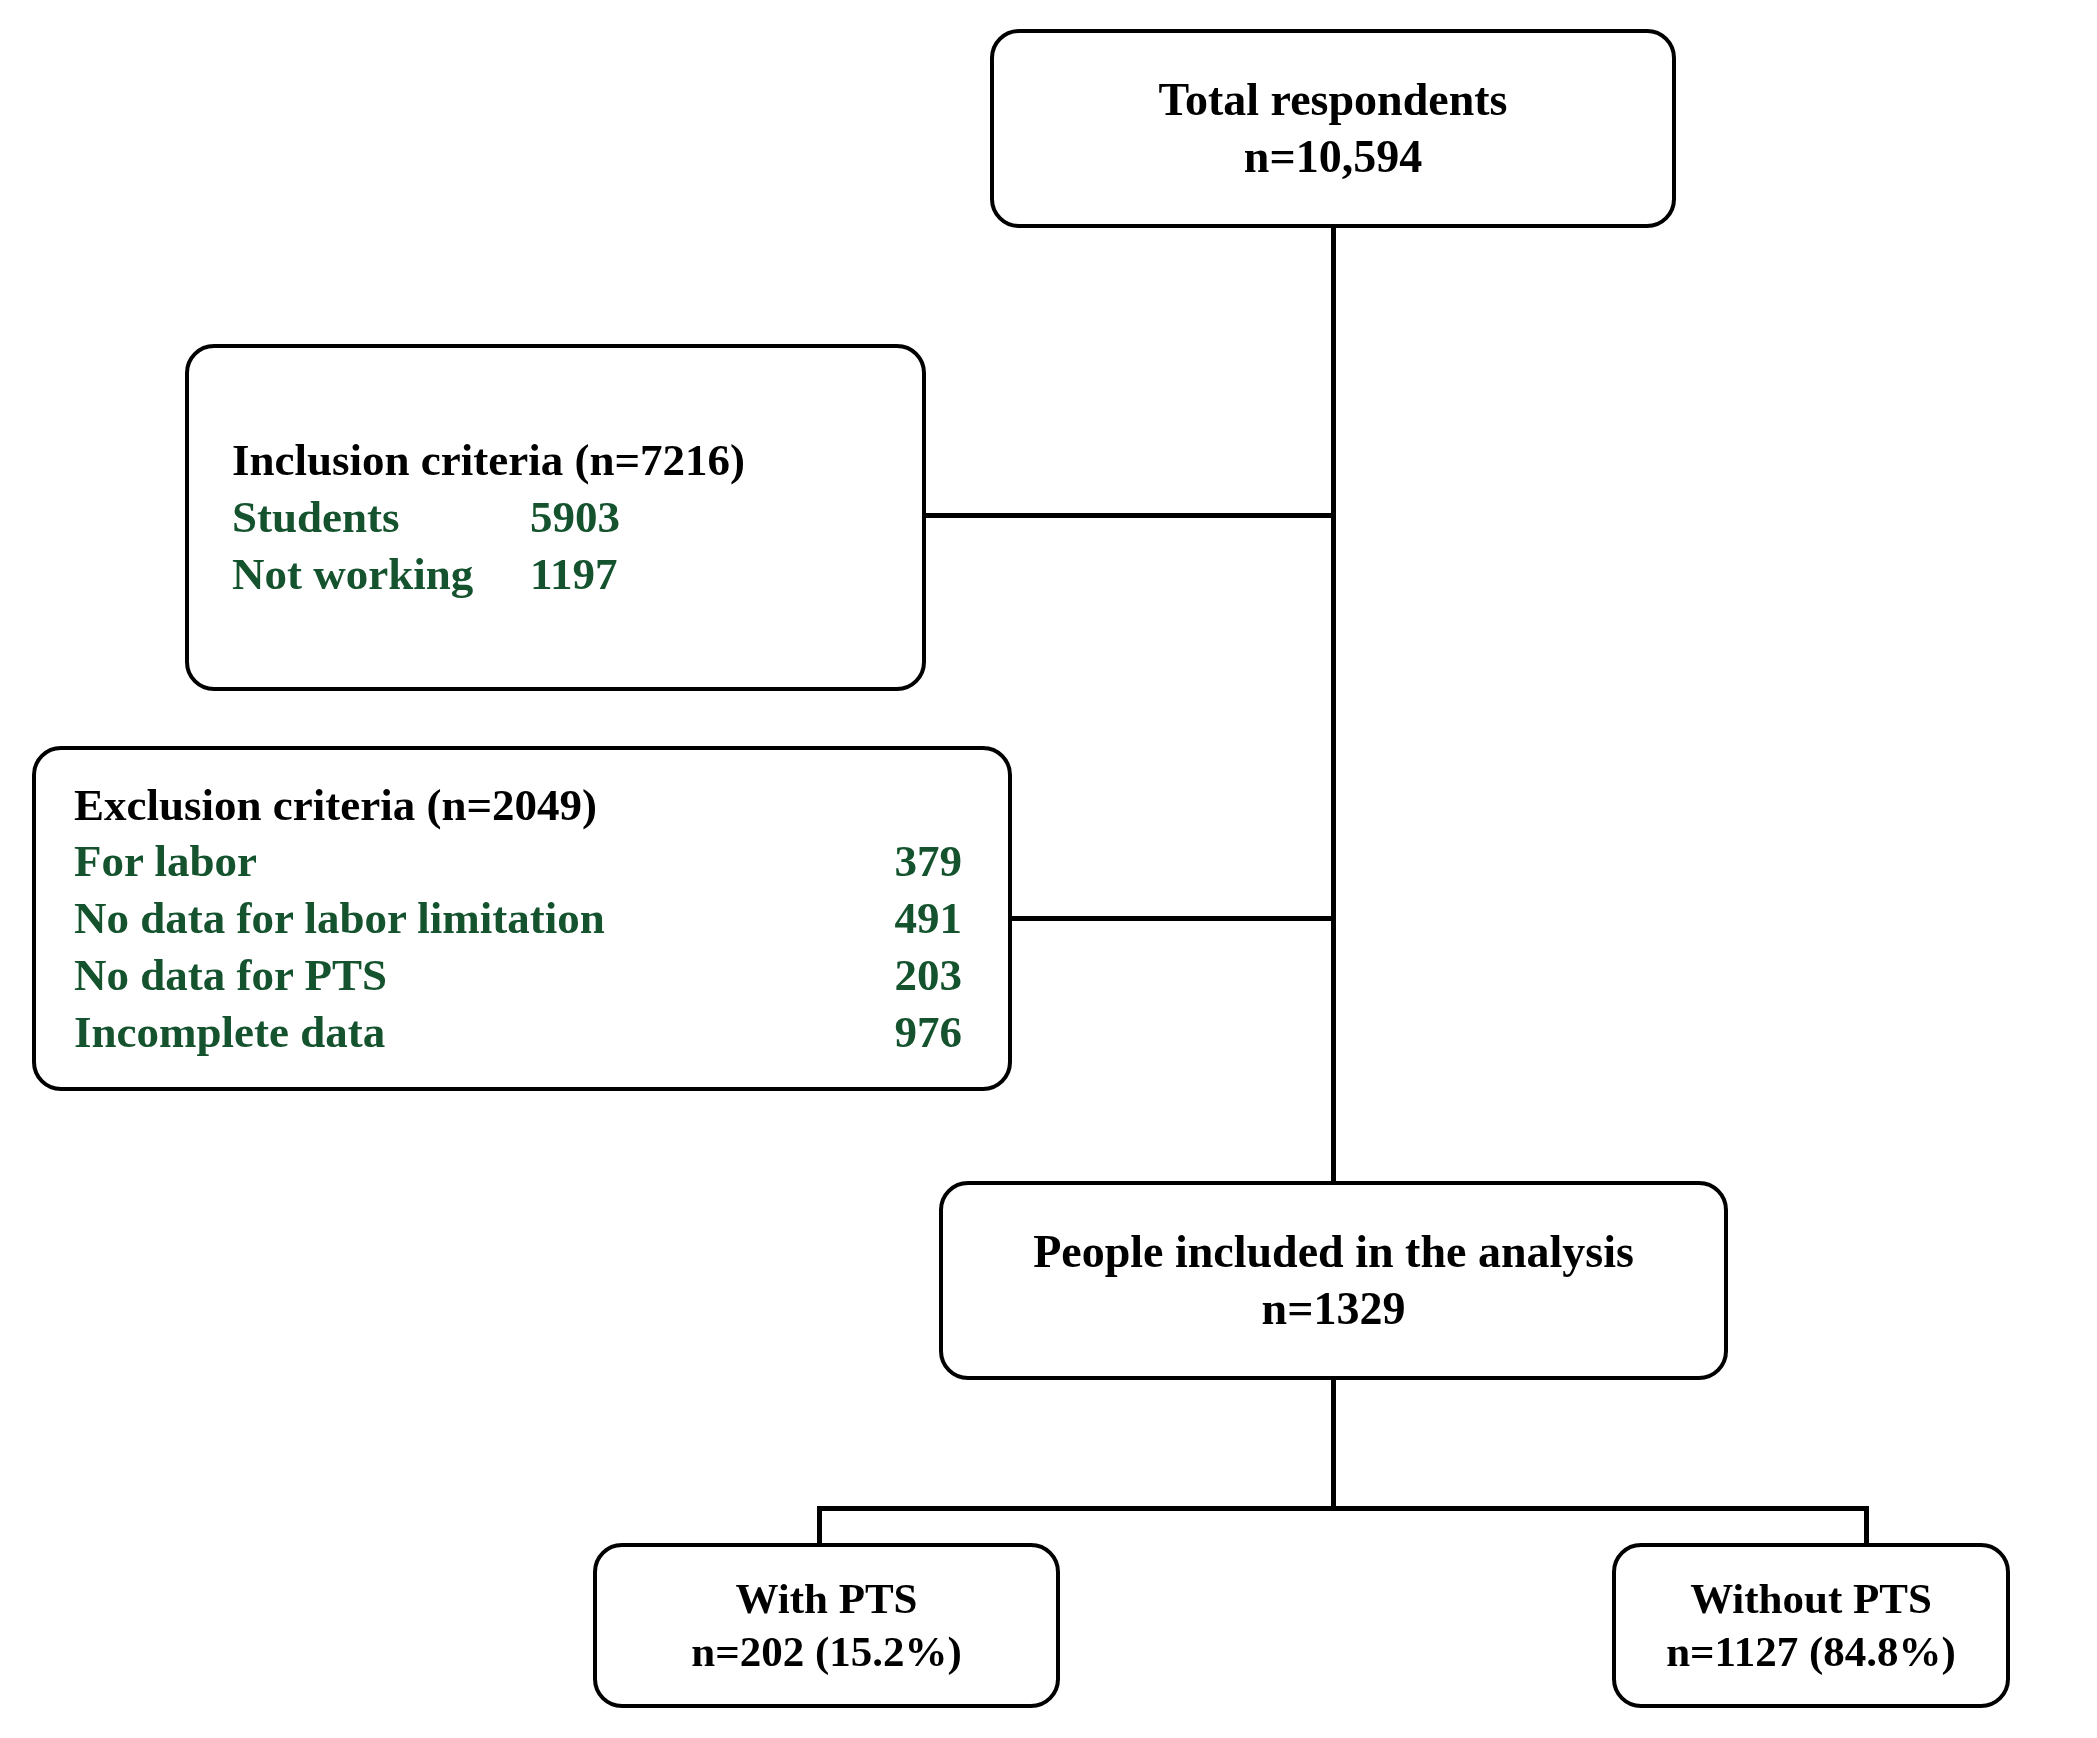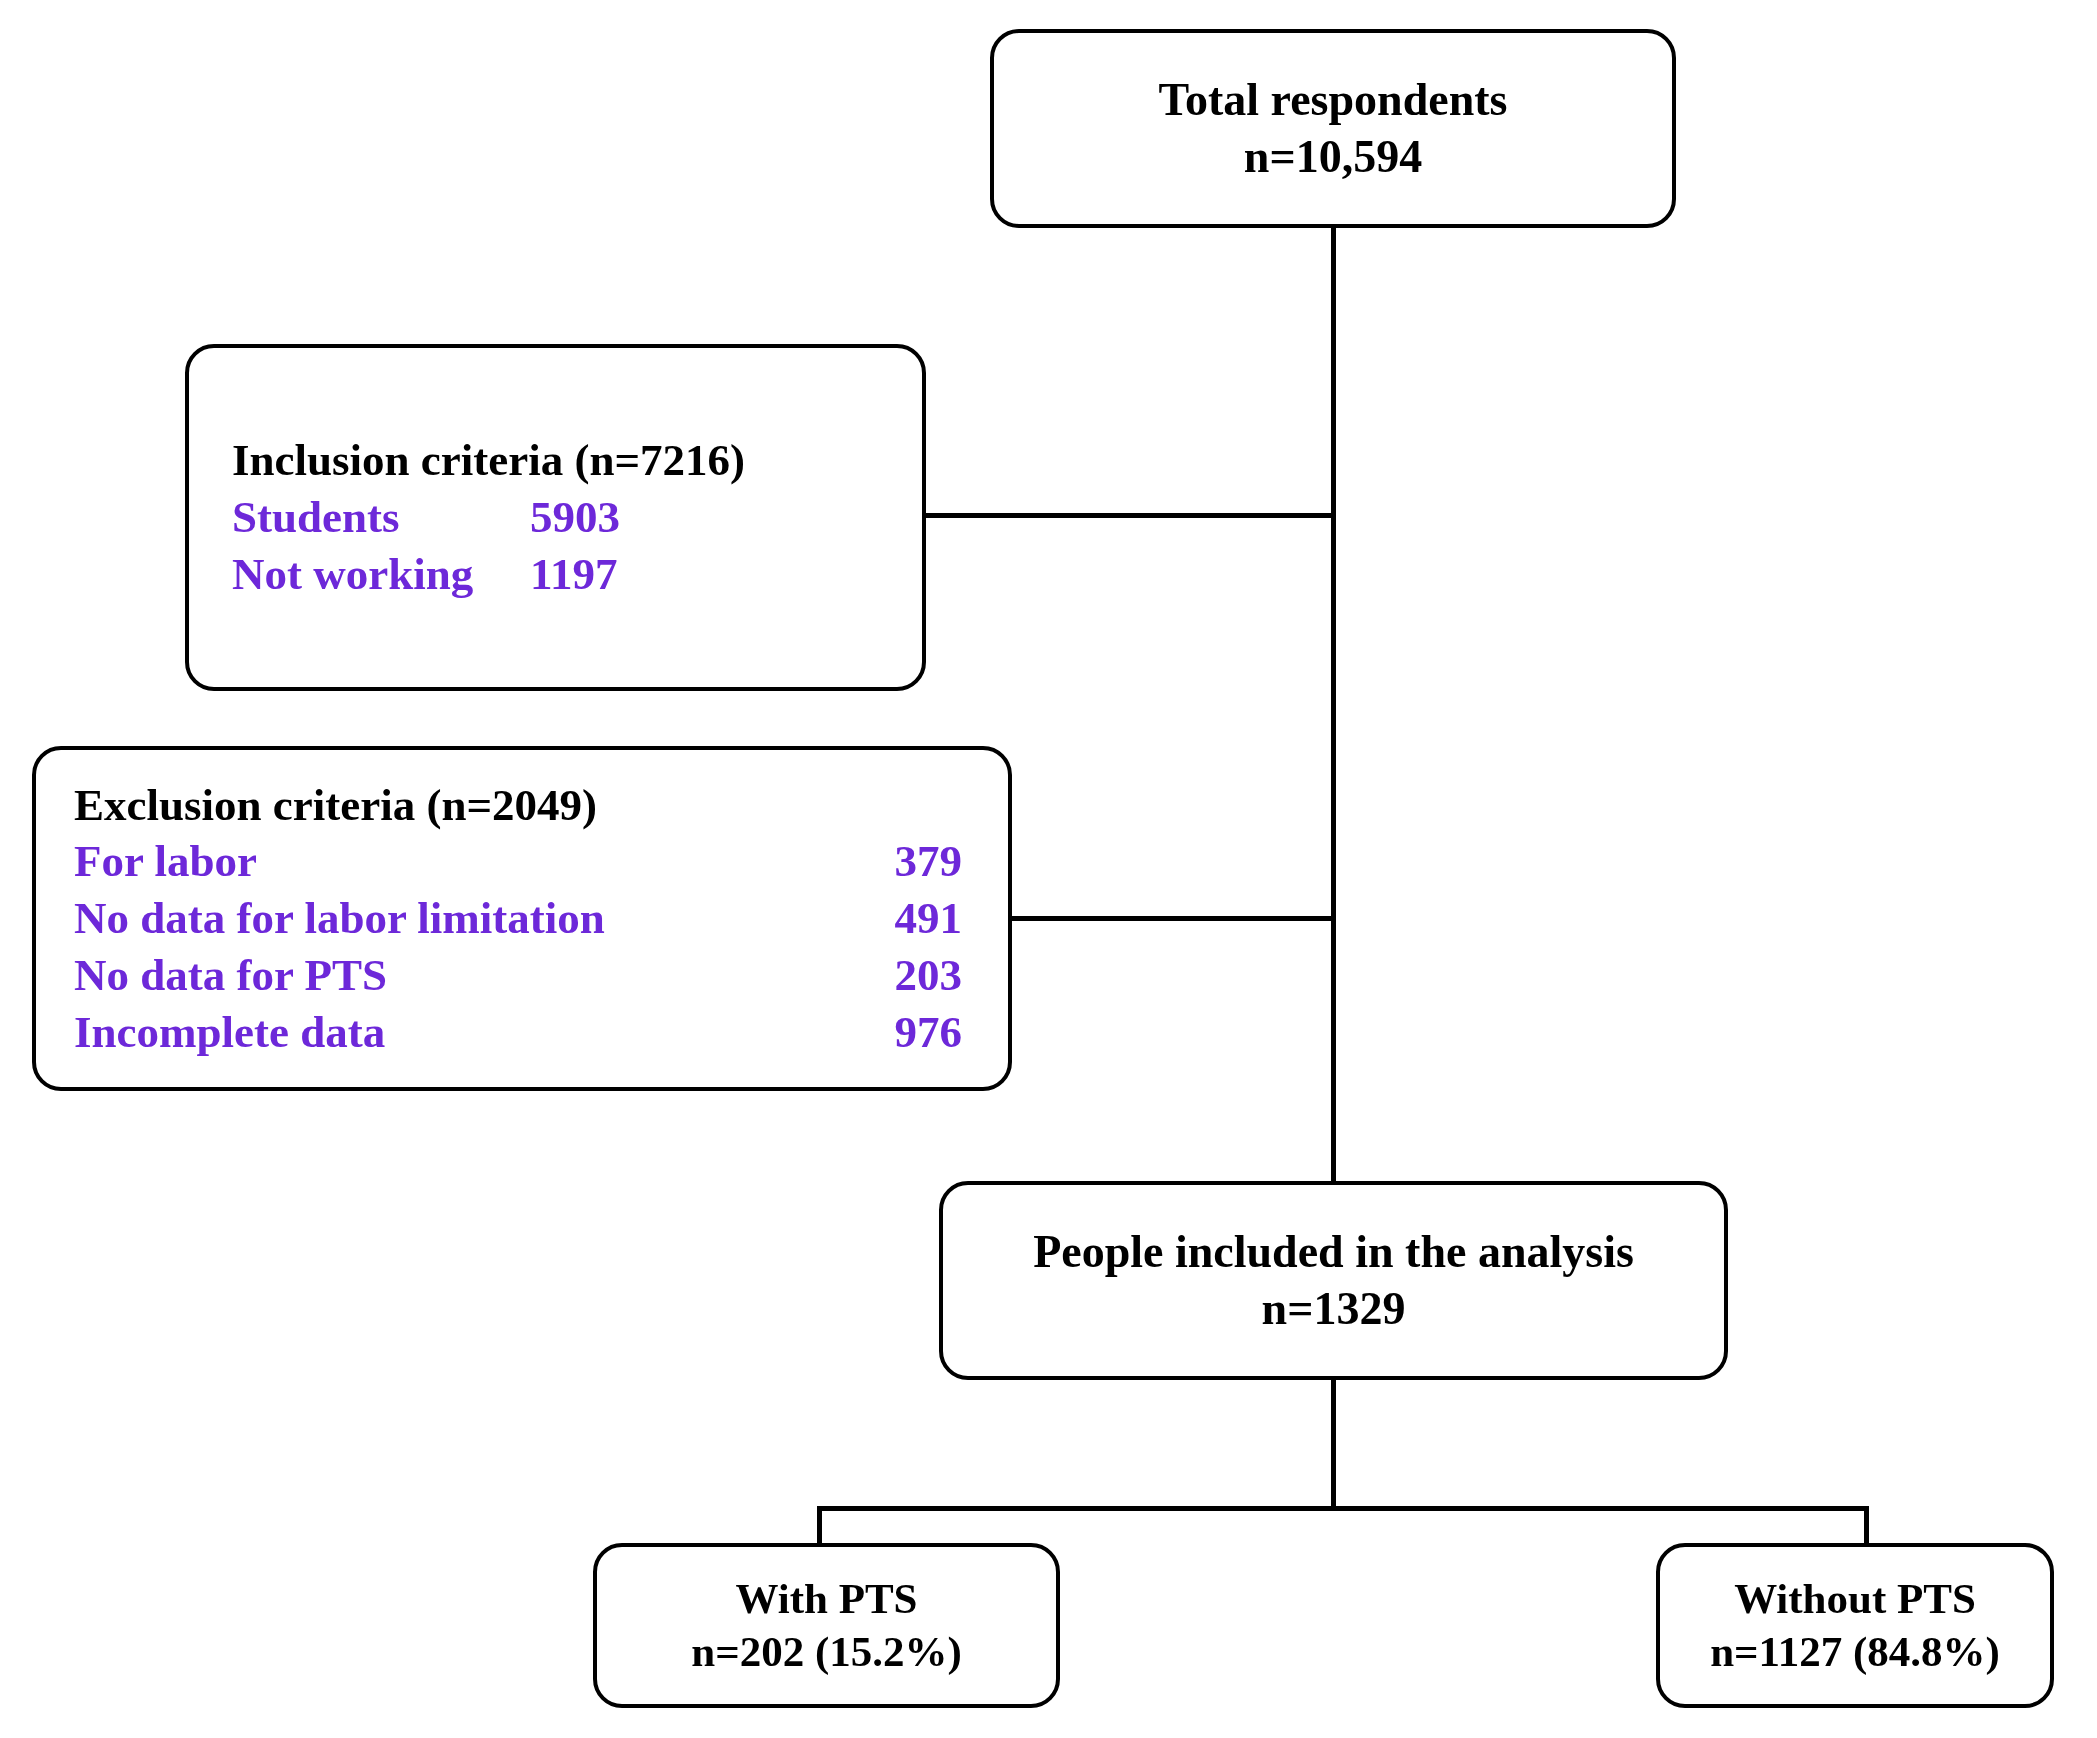--- a/index.html
+++ b/index.html
@@ -57,21 +57,21 @@
     padding: 24px 0 24px 43px;
     justify-content: center;
   }
   .crit-row {
     display: flex;
     align-items: baseline;
     white-space: nowrap;
     font-weight: bold;
     font-size: 45px;
     line-height: 1.26;
-    color: #6d28d9;
+    color: #14532d;
   }
   #box-inclusion .crit-label { display: inline-block; width: 298px; }
   #box-inclusion .crit-head { font-weight: bold; font-size: 45px; line-height: 1.26; }
 
   
   #box-exclusion {
     left: 32px;
     top: 746px;
     width: 980px;
     height: 345px;
@@ -97,21 +97,20 @@
     left: 593px;
     top: 1543px;
     width: 467px;
     height: 165px;
   }
   #box-without {
     left: 1612px;
     top: 1543px;
     width: 398px;
     height: 165px;
-    margin-left: 44px;
   }
   #box-with .line, #box-without .line { font-size: 43px; }
 
   
   .conn {
     position: absolute;
     background: #000000;
     z-index: 1;
   }
   .vline { width: 4.8px; }

